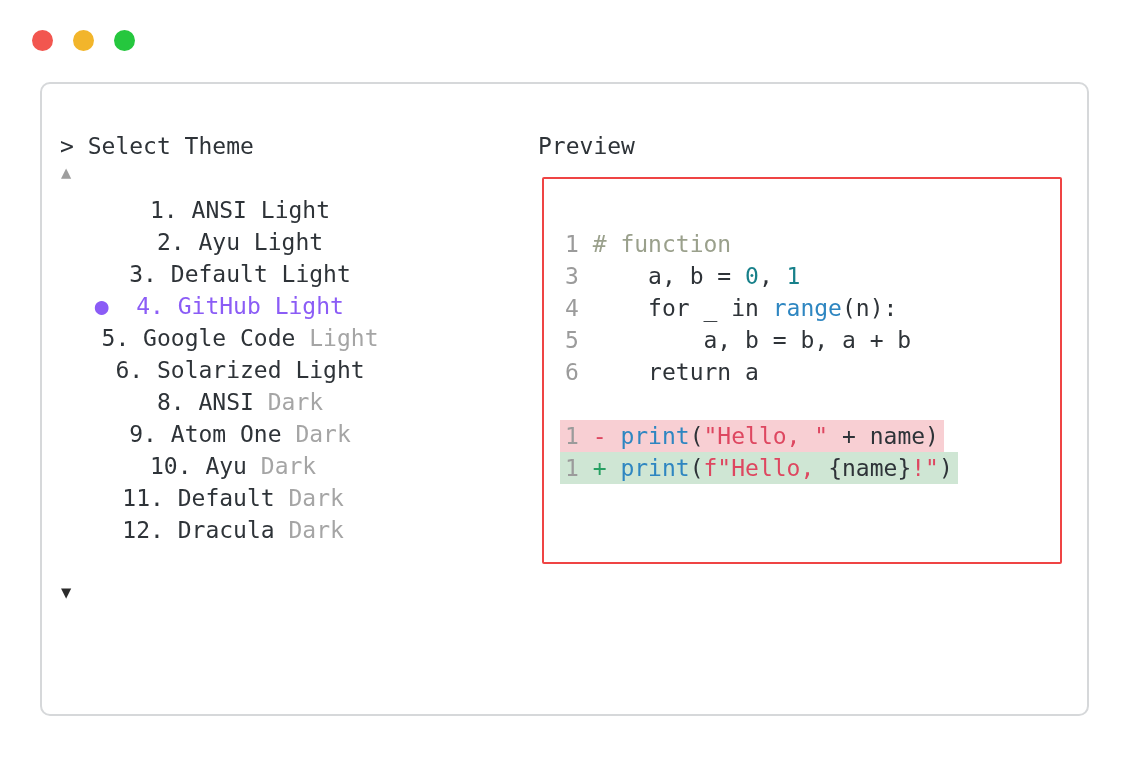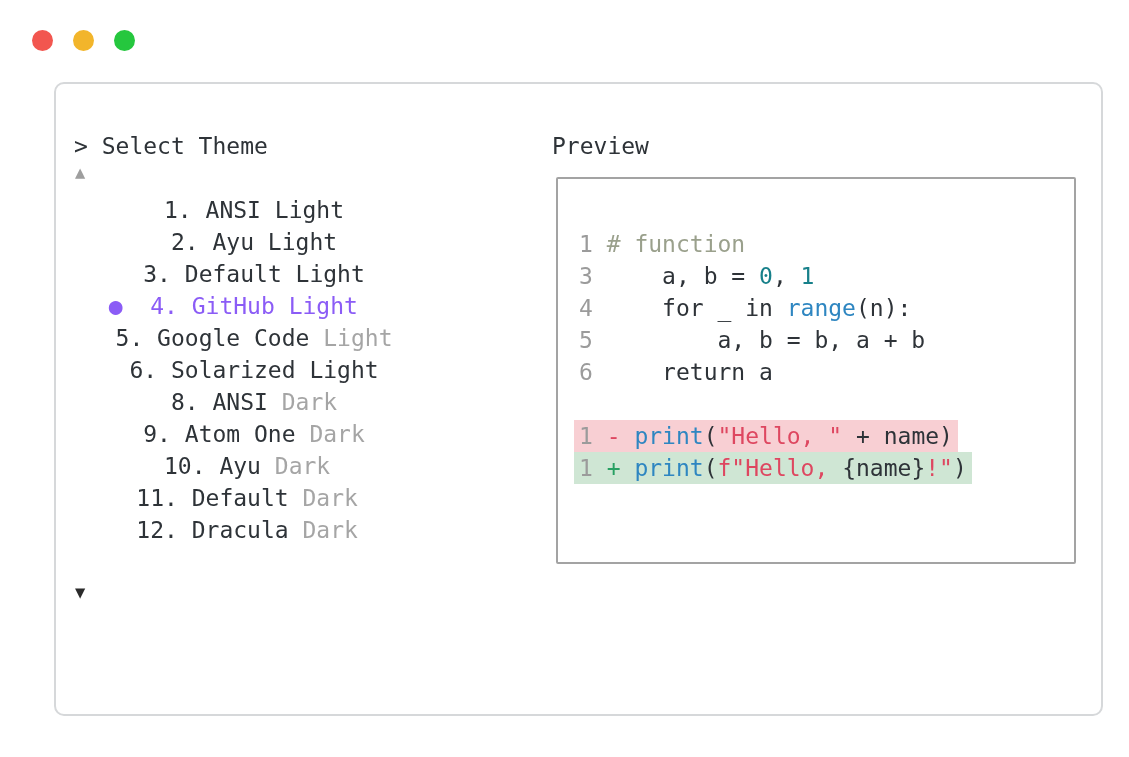--- a/index.html
+++ b/index.html
@@ -16,39 +16,38 @@
   .dot { position: absolute; top: 30px; width: 21px; height: 21px; border-radius: 50%; }
   .dot.red    { left: 32px;  background: #f2564f; }
   .dot.yellow { left: 73px;  background: #f2b52b; }
   .dot.green  { left: 114px; background: #25c73e; }
 
   .panel {
     position: absolute; left: 40px; top: 82px;
     width: 1049px; height: 634px;
     border: 2px solid #d6d8da; border-radius: 10px;
     background: #ffffff;
-    margin-left: 14px;
   }
   .picker-title { position: absolute; left: 18px; top: 46px; line-height: 32px; white-space: pre; }
   .arrow { position: absolute; left: 19px; font-size: 17px; line-height: 20px; }
   .arrow.up   { top: 78px;  color: #9e9e9e; }
   .arrow.down { top: 498px; color: #2b2b2b; }
 
   .theme-list { position: absolute; left: 18px; top: 110px; }
   .theme-row { white-space: pre; line-height: 32px; color: #2e3338; text-align: center; }
   .theme-row .muted { color: #a5a5a5; }
   .theme-row.selected, .theme-row.selected span { color: #8b5cf6; }
 
   .hint { position: absolute; left: 18px; top: 558px; line-height: 32px; color: #a8a8a8; white-space: pre; }
 
   .preview-title { position: absolute; left: 496px; top: 46px; line-height: 32px; }
   .preview-box {
     position: absolute; left: 500px; top: 93px;
     width: 520px; height: 387px;
-    border: 2px solid #a3a3a3; border-radius: 2px;
+    border: 2px solid #ef4444; border-radius: 2px;
     background: #ffffff;
     padding: 49px 0 0 21px;
     overflow: hidden;
   }
   .code-line { white-space: pre; line-height: 32px; min-height: 32px; }
   .c-ln      { color: #9b9b9b; }
   .c-comment { color: #9aa08c; }
   .c-plain   { color: #2e3338; }
   .c-func    { color: #a6403a; }
   .c-num     { color: #17808a; }

